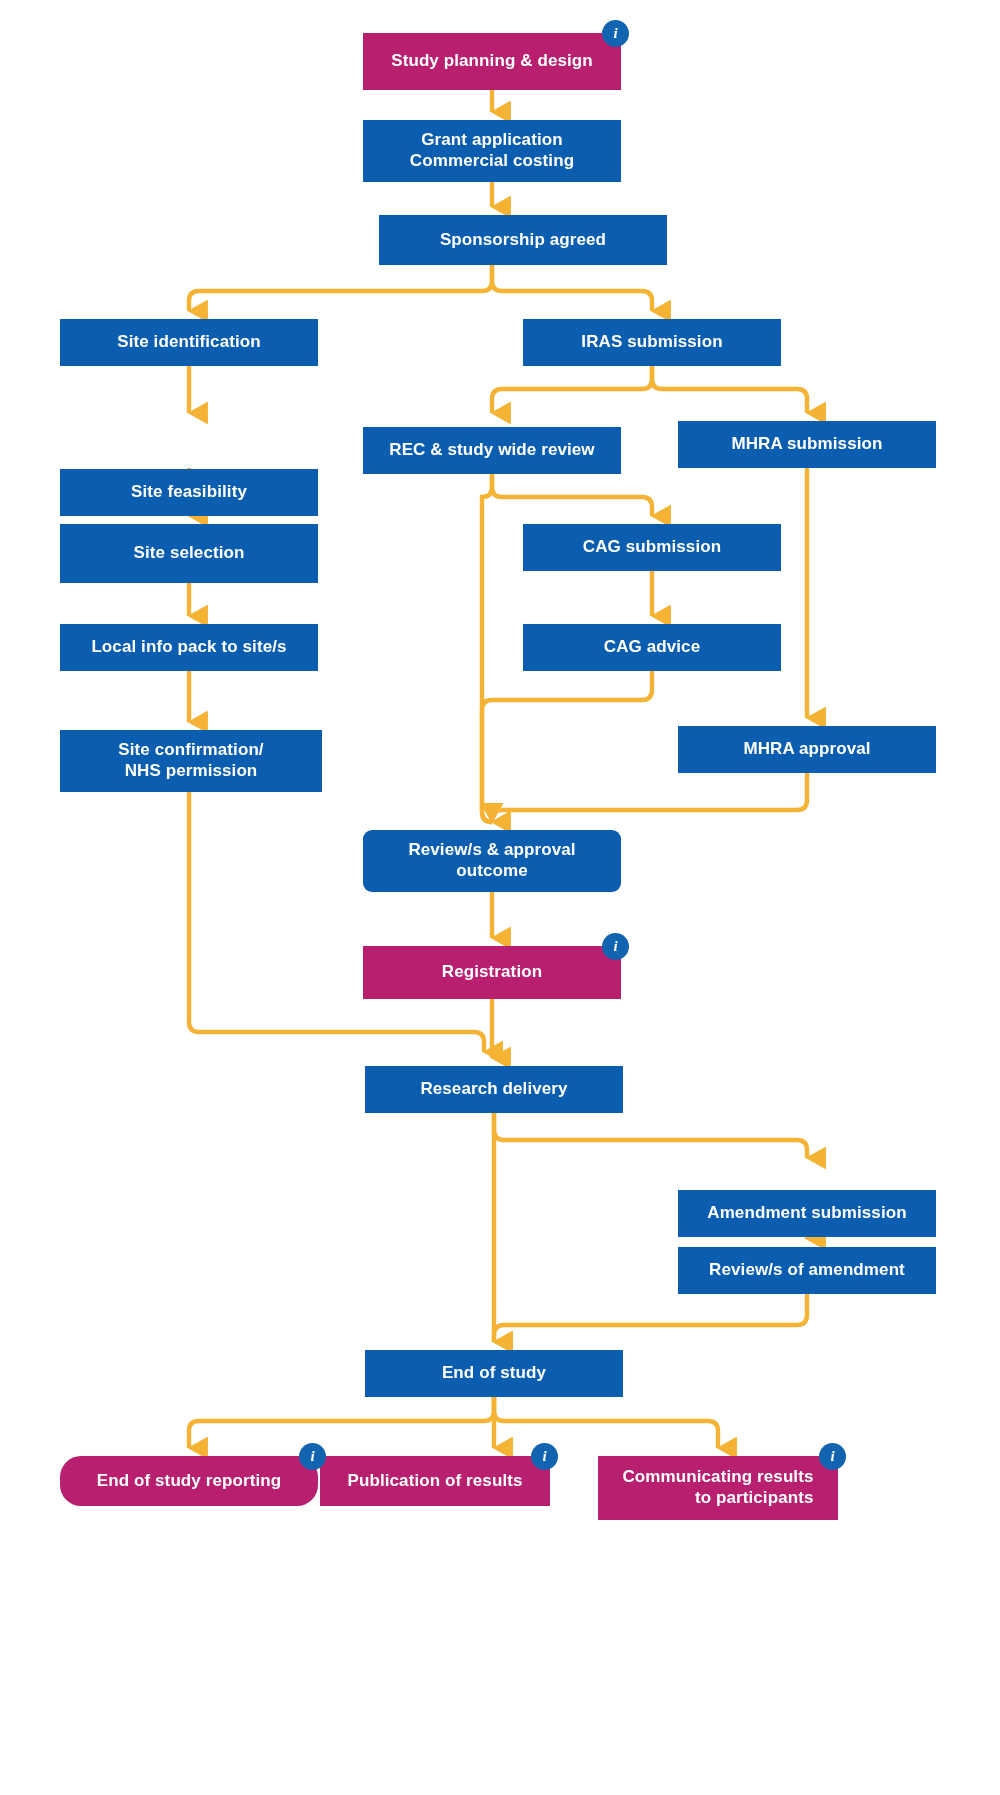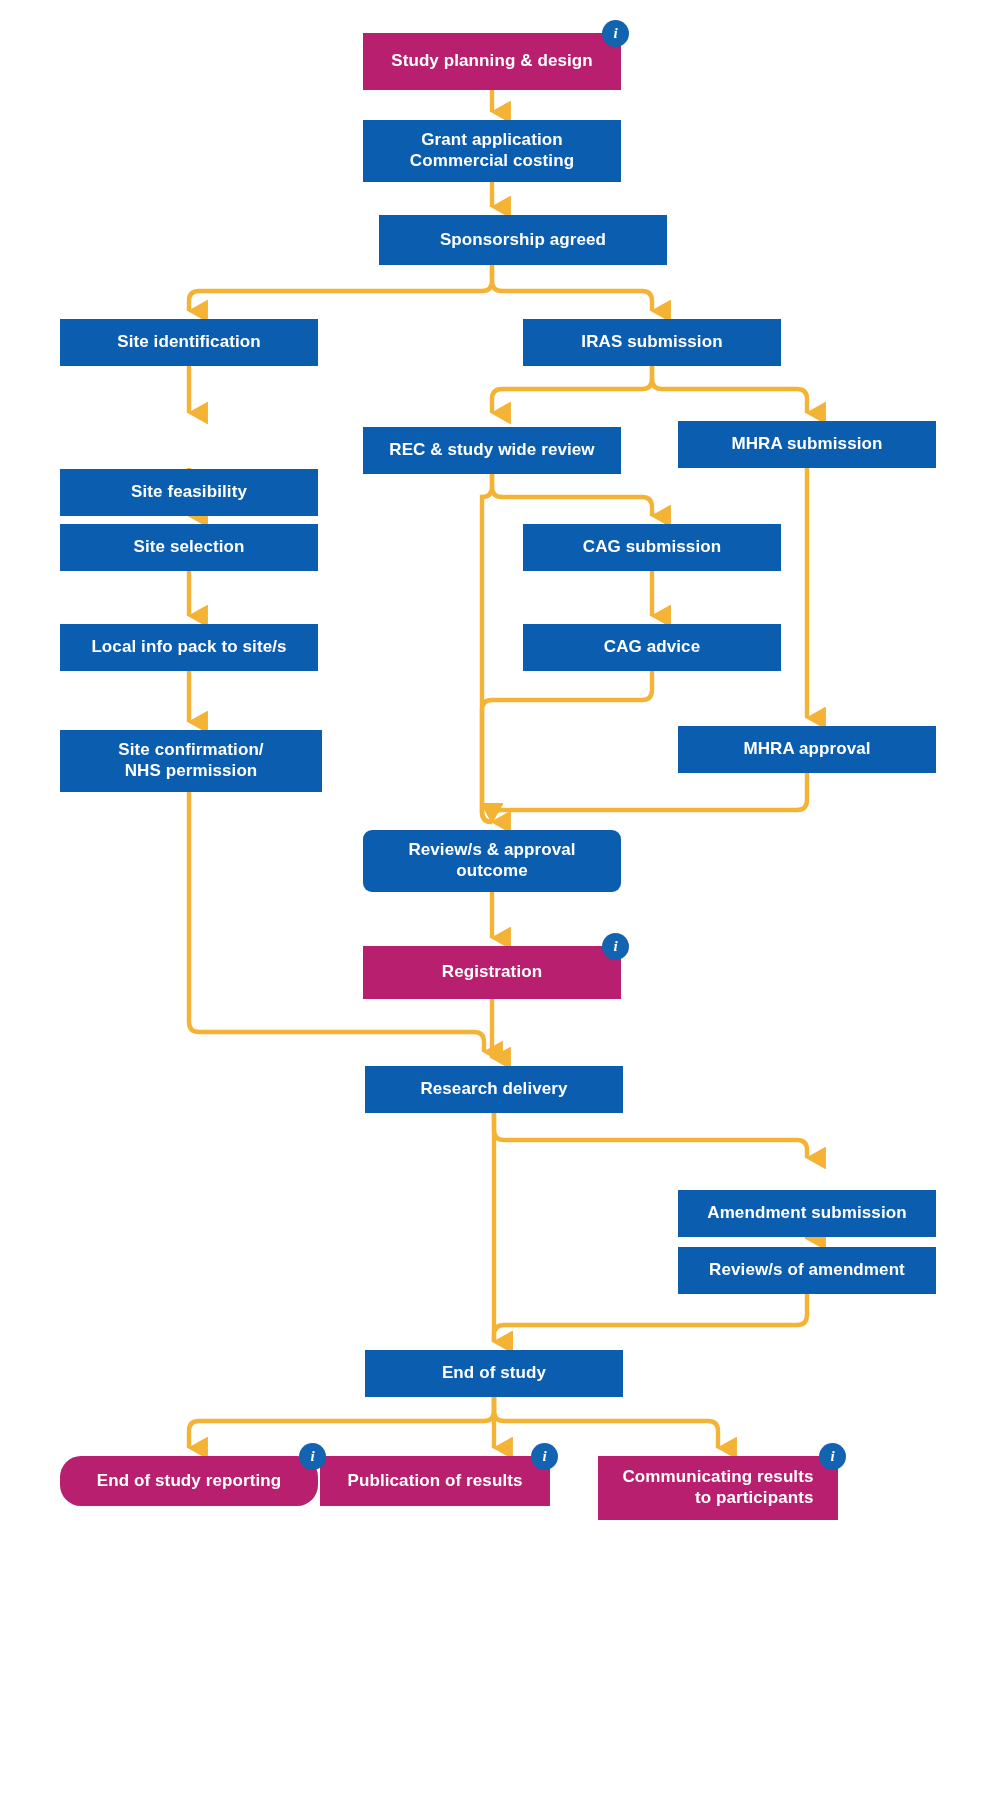--- a/index.html
+++ b/index.html
@@ -148,21 +148,21 @@
       </div>
       <div class="node blue" style="left: 60px; top: 421px; width: 258px; height: 47px; margin-top: 48px;">
         <span class="label">Site feasibility</span>
       </div>
       <div class="node blue" style="left: 363px; top: 421px; width: 258px; height: 47px; margin-top: 6px;">
         <span class="label">REC &amp; study wide review</span>
       </div>
       <div class="node blue" style="left: 678px; top: 421px; width: 258px; height: 47px;">
         <span class="label">MHRA submission</span>
       </div>
-      <div class="node blue" style="left: 60px; top: 524px; width: 258px; height: 47px; align-items: center;">
+      <div class="node blue" style="left: 60px; top: 524px; width: 258px; height: 59px; align-items: center;">
         <span class="label">Site selection</span>
       </div>
       <div class="node blue" style="left: 523px; top: 524px; width: 258px; height: 47px;">
         <span class="label">CAG submission</span>
       </div>
       <div class="node blue" style="left: 60px; top: 624px; width: 258px; height: 47px;">
         <span class="label">Local info pack to site/s</span>
       </div>
       <div class="node blue" style="left: 523px; top: 624px; width: 258px; height: 47px;">
         <span class="label">CAG advice</span>

